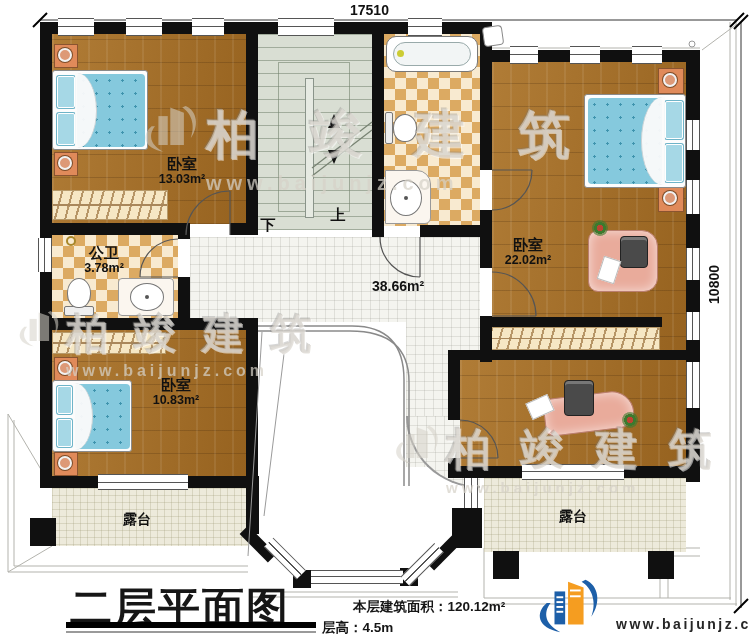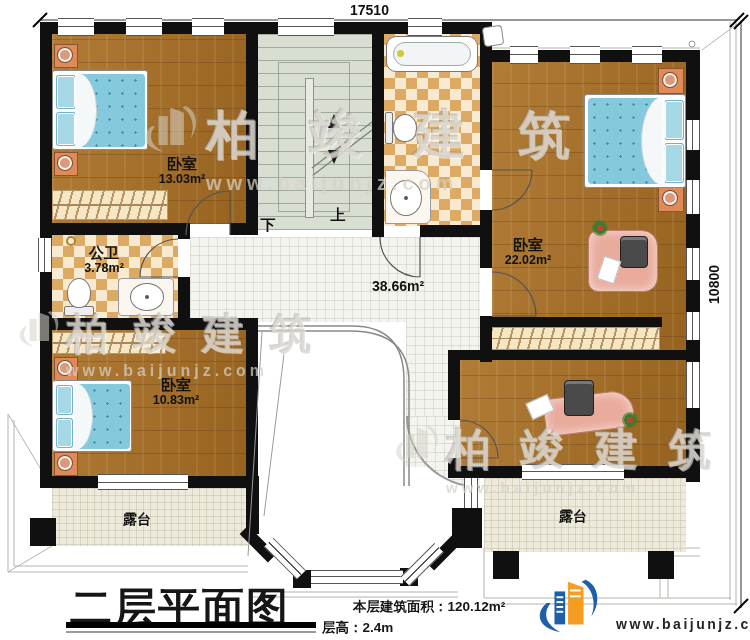--- a/index.html
+++ b/index.html
@@ -368,20 +368,20 @@
     <div class="wm-col">
       <div class="wm-text" style="font-size:44px;letter-spacing:30px;">柏竣建筑</div>
       <div class="wm-url" style="font-size:15px;letter-spacing:4px;">www.baijunjz.com</div>
     </div>
   </div>
 
   <div class="tb-title" style="left:70px;top:580px;">二层平面图</div>
   <div class="abs" style="left:66px;top:622px;width:250px;height:6px;background:#000;"></div>
   <div class="abs" style="left:66px;top:631px;width:250px;height:2px;background:#9a9a9a;"></div>
   <div class="tb-line" style="left:322px;top:598px;margin-left:31px;">本层建筑面积：120.12m²</div>
-  <div class="tb-line" style="left:322px;top:619px;">层高：2.4m</div>
+  <div class="tb-line" style="left:322px;top:619px;">层高：4.5m</div>
 
   <svg class="logo-colored abs" style="left:528px;top:574px;" width="84" height="62" viewBox="0 0 80 64">
       <use href="#bj-mark"></use>
     </svg>
   <div class="logo-url" style="left:616px;top:616px;">www.baijunjz.com</div>
 
 </div>
 
 </body></html>

